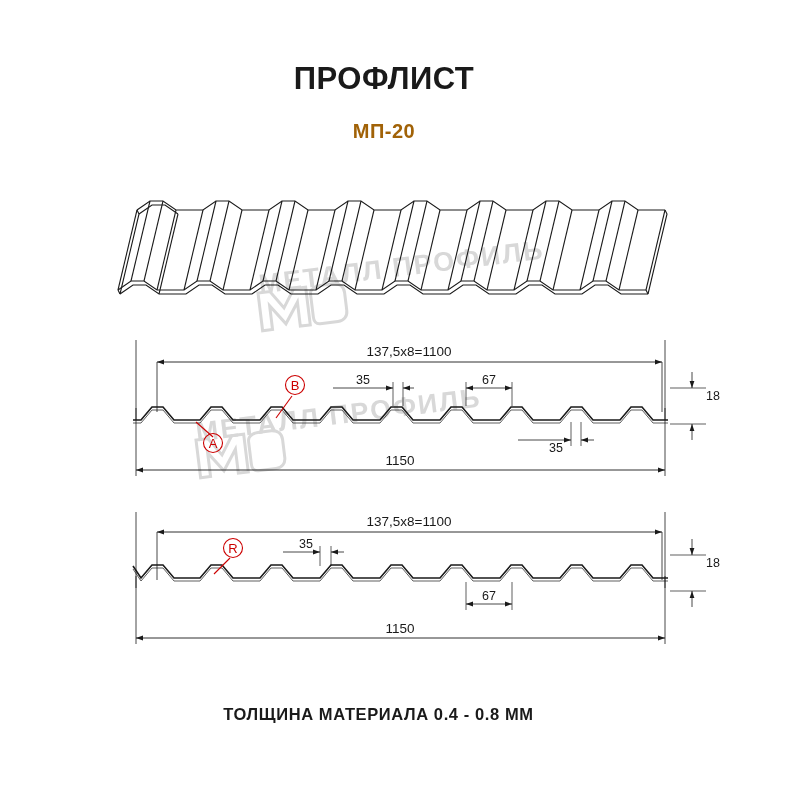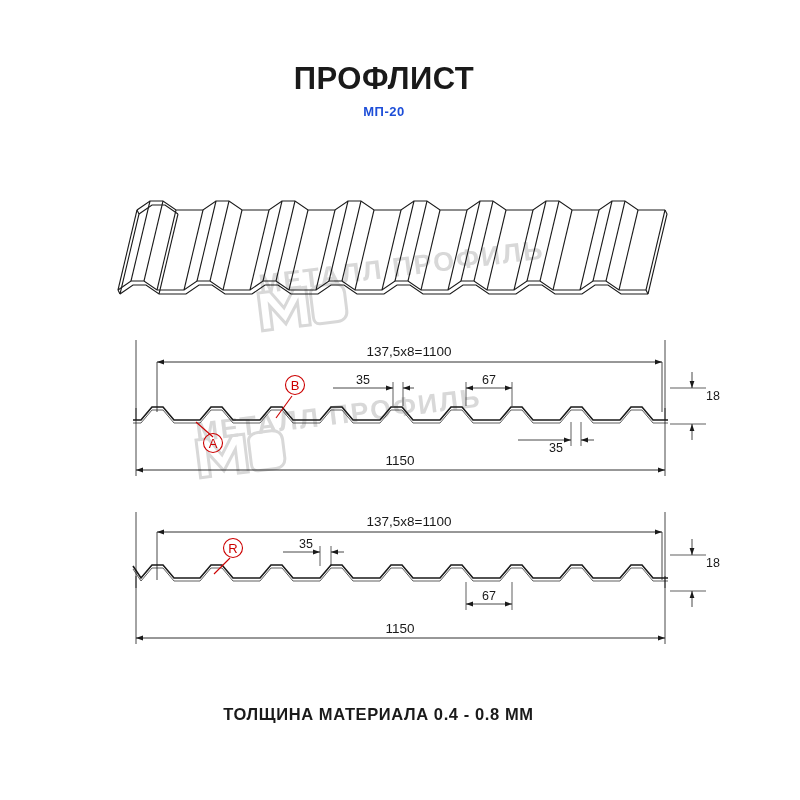--- a/index.html
+++ b/index.html
@@ -30,24 +30,24 @@
     pointer-events: none;
   }
   .title-main {
     font-size: 31px;
     font-weight: bold;
     letter-spacing: 0.5px;
     color: #1a1a1a;
     line-height: 1.1;
   }
   .title-sub {
-    font-size: 13px;
+    font-size: 20px;
     font-weight: bold;
-    color: #1d4ed8;
-    margin-top: 8px;
+    color: #a16207;
+    margin-top: 24px;
     letter-spacing: 0.5px;
   }
   .footer-note {
     position: absolute;
     top: 705px;
     left: 0;
     width: 757px;
     text-align: center;
     font-size: 16.5px;
     font-weight: bold;

